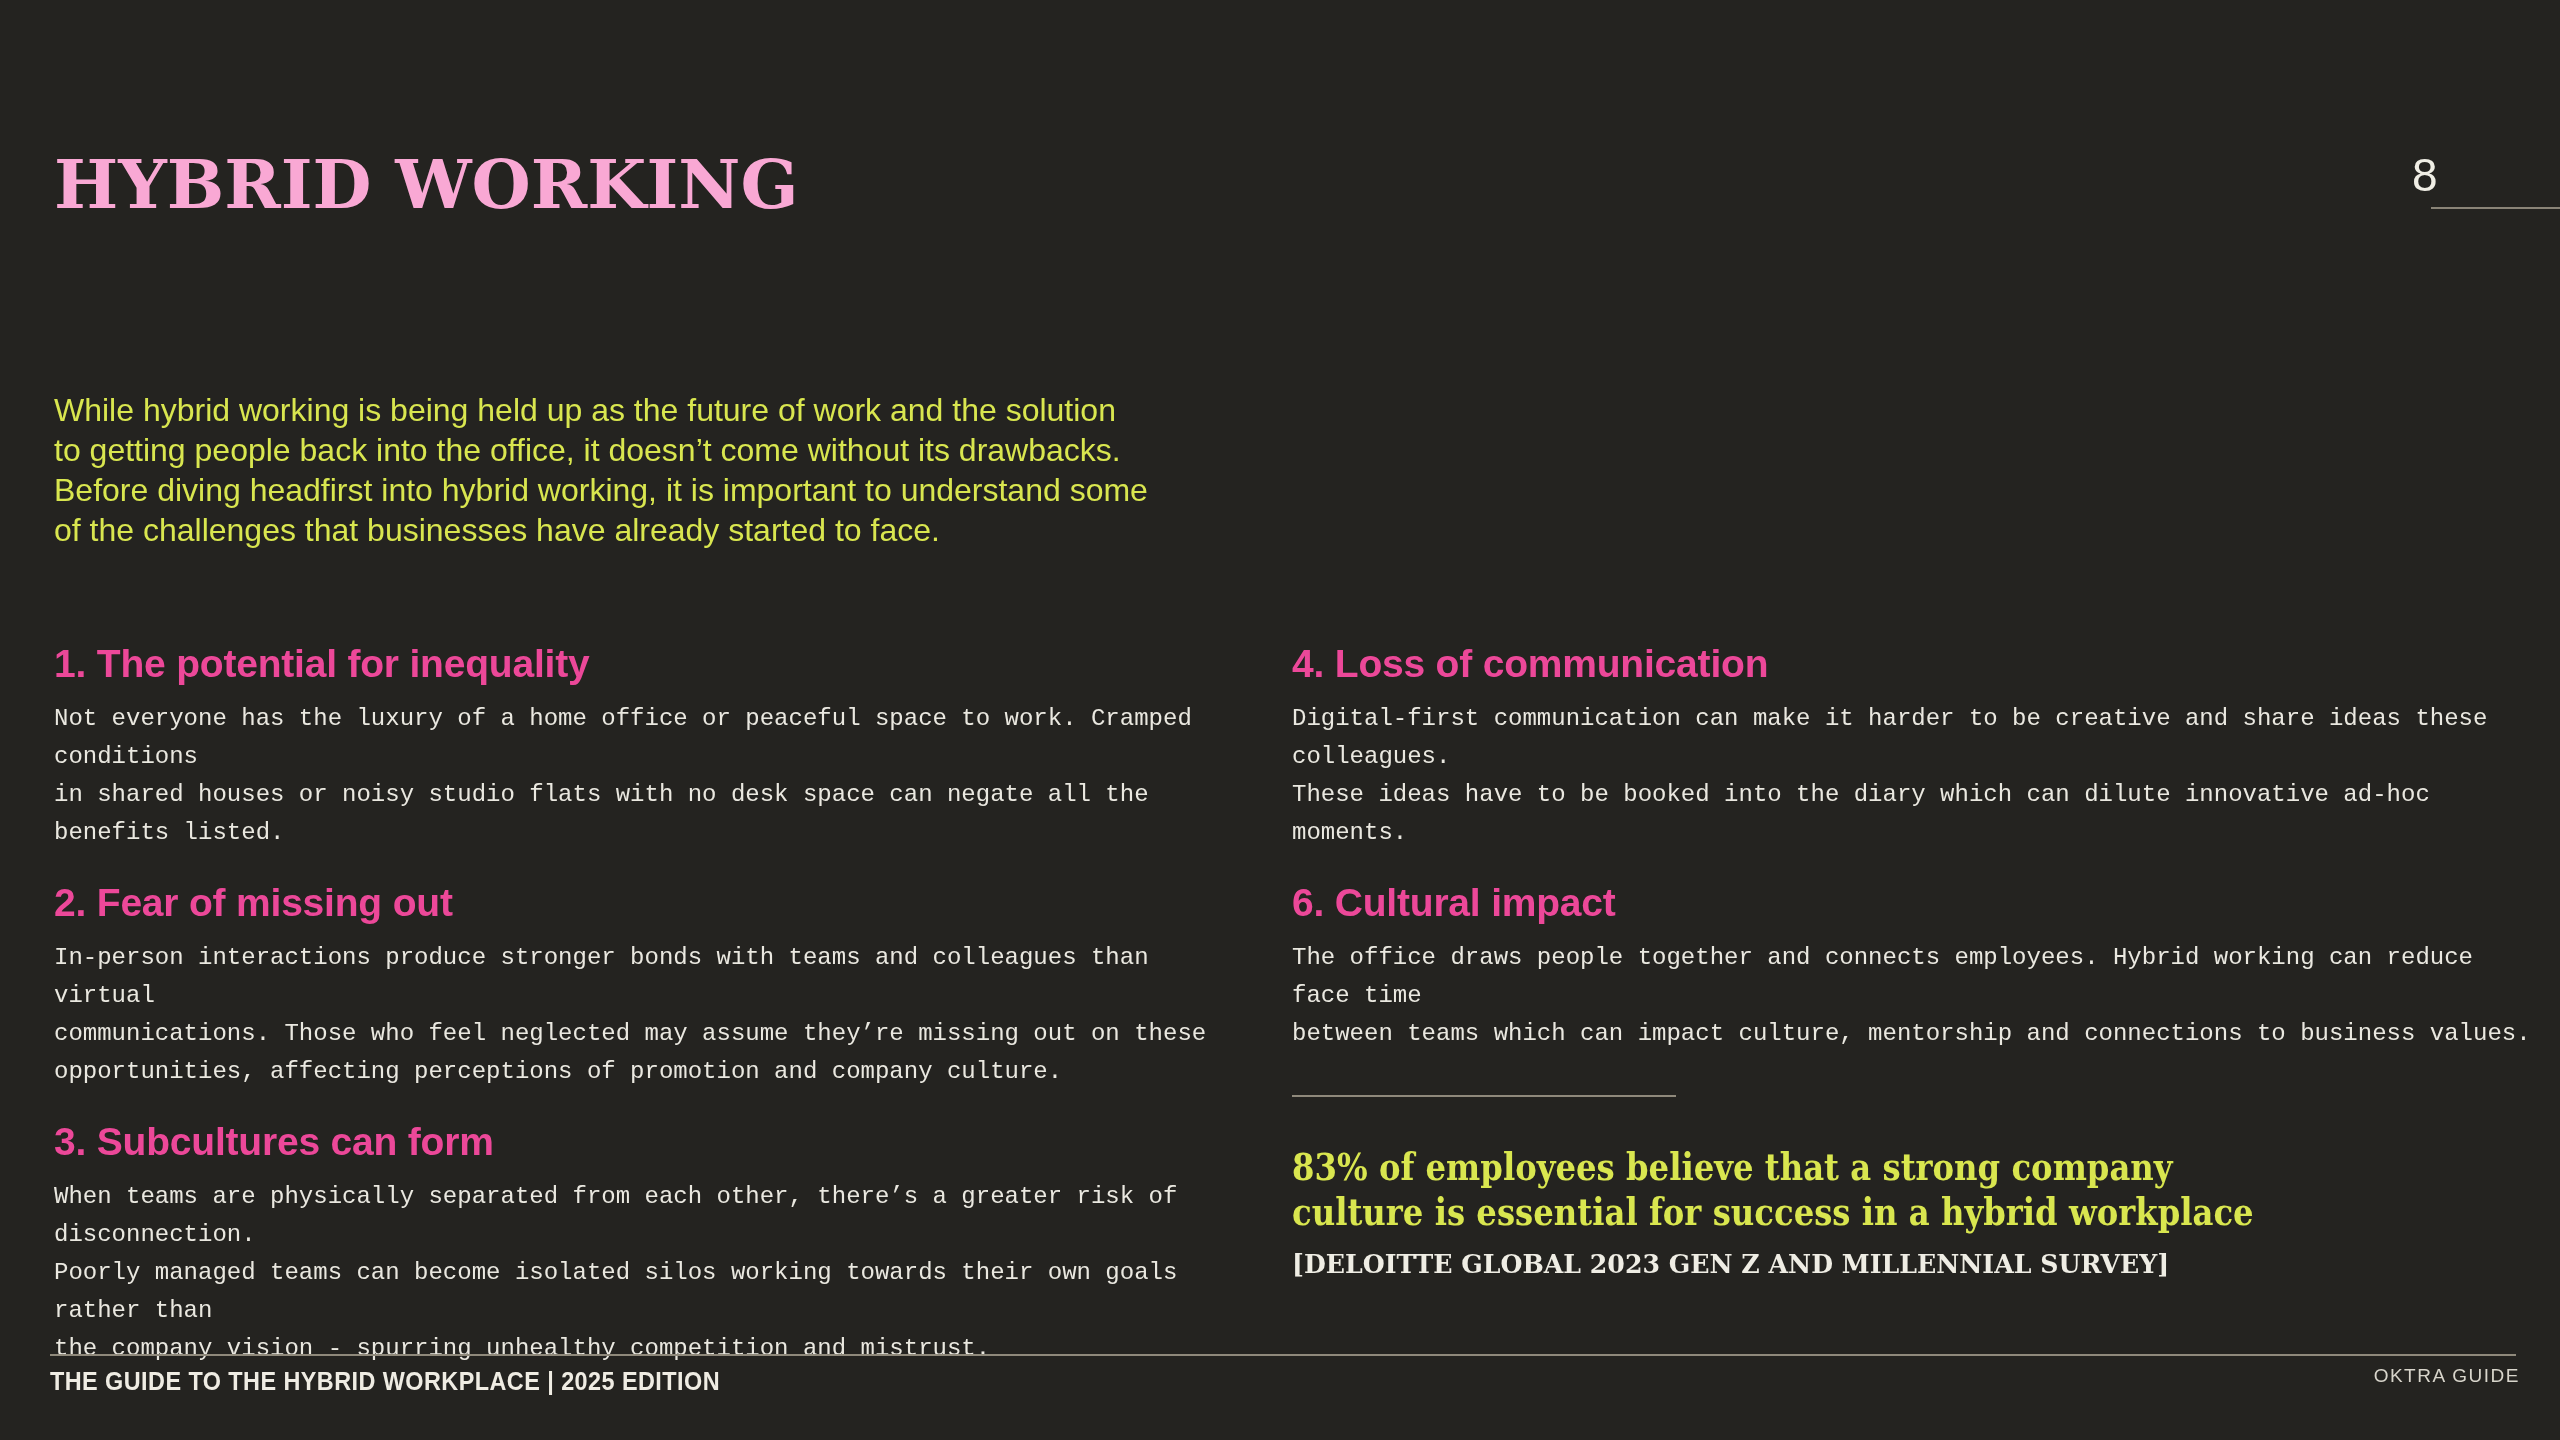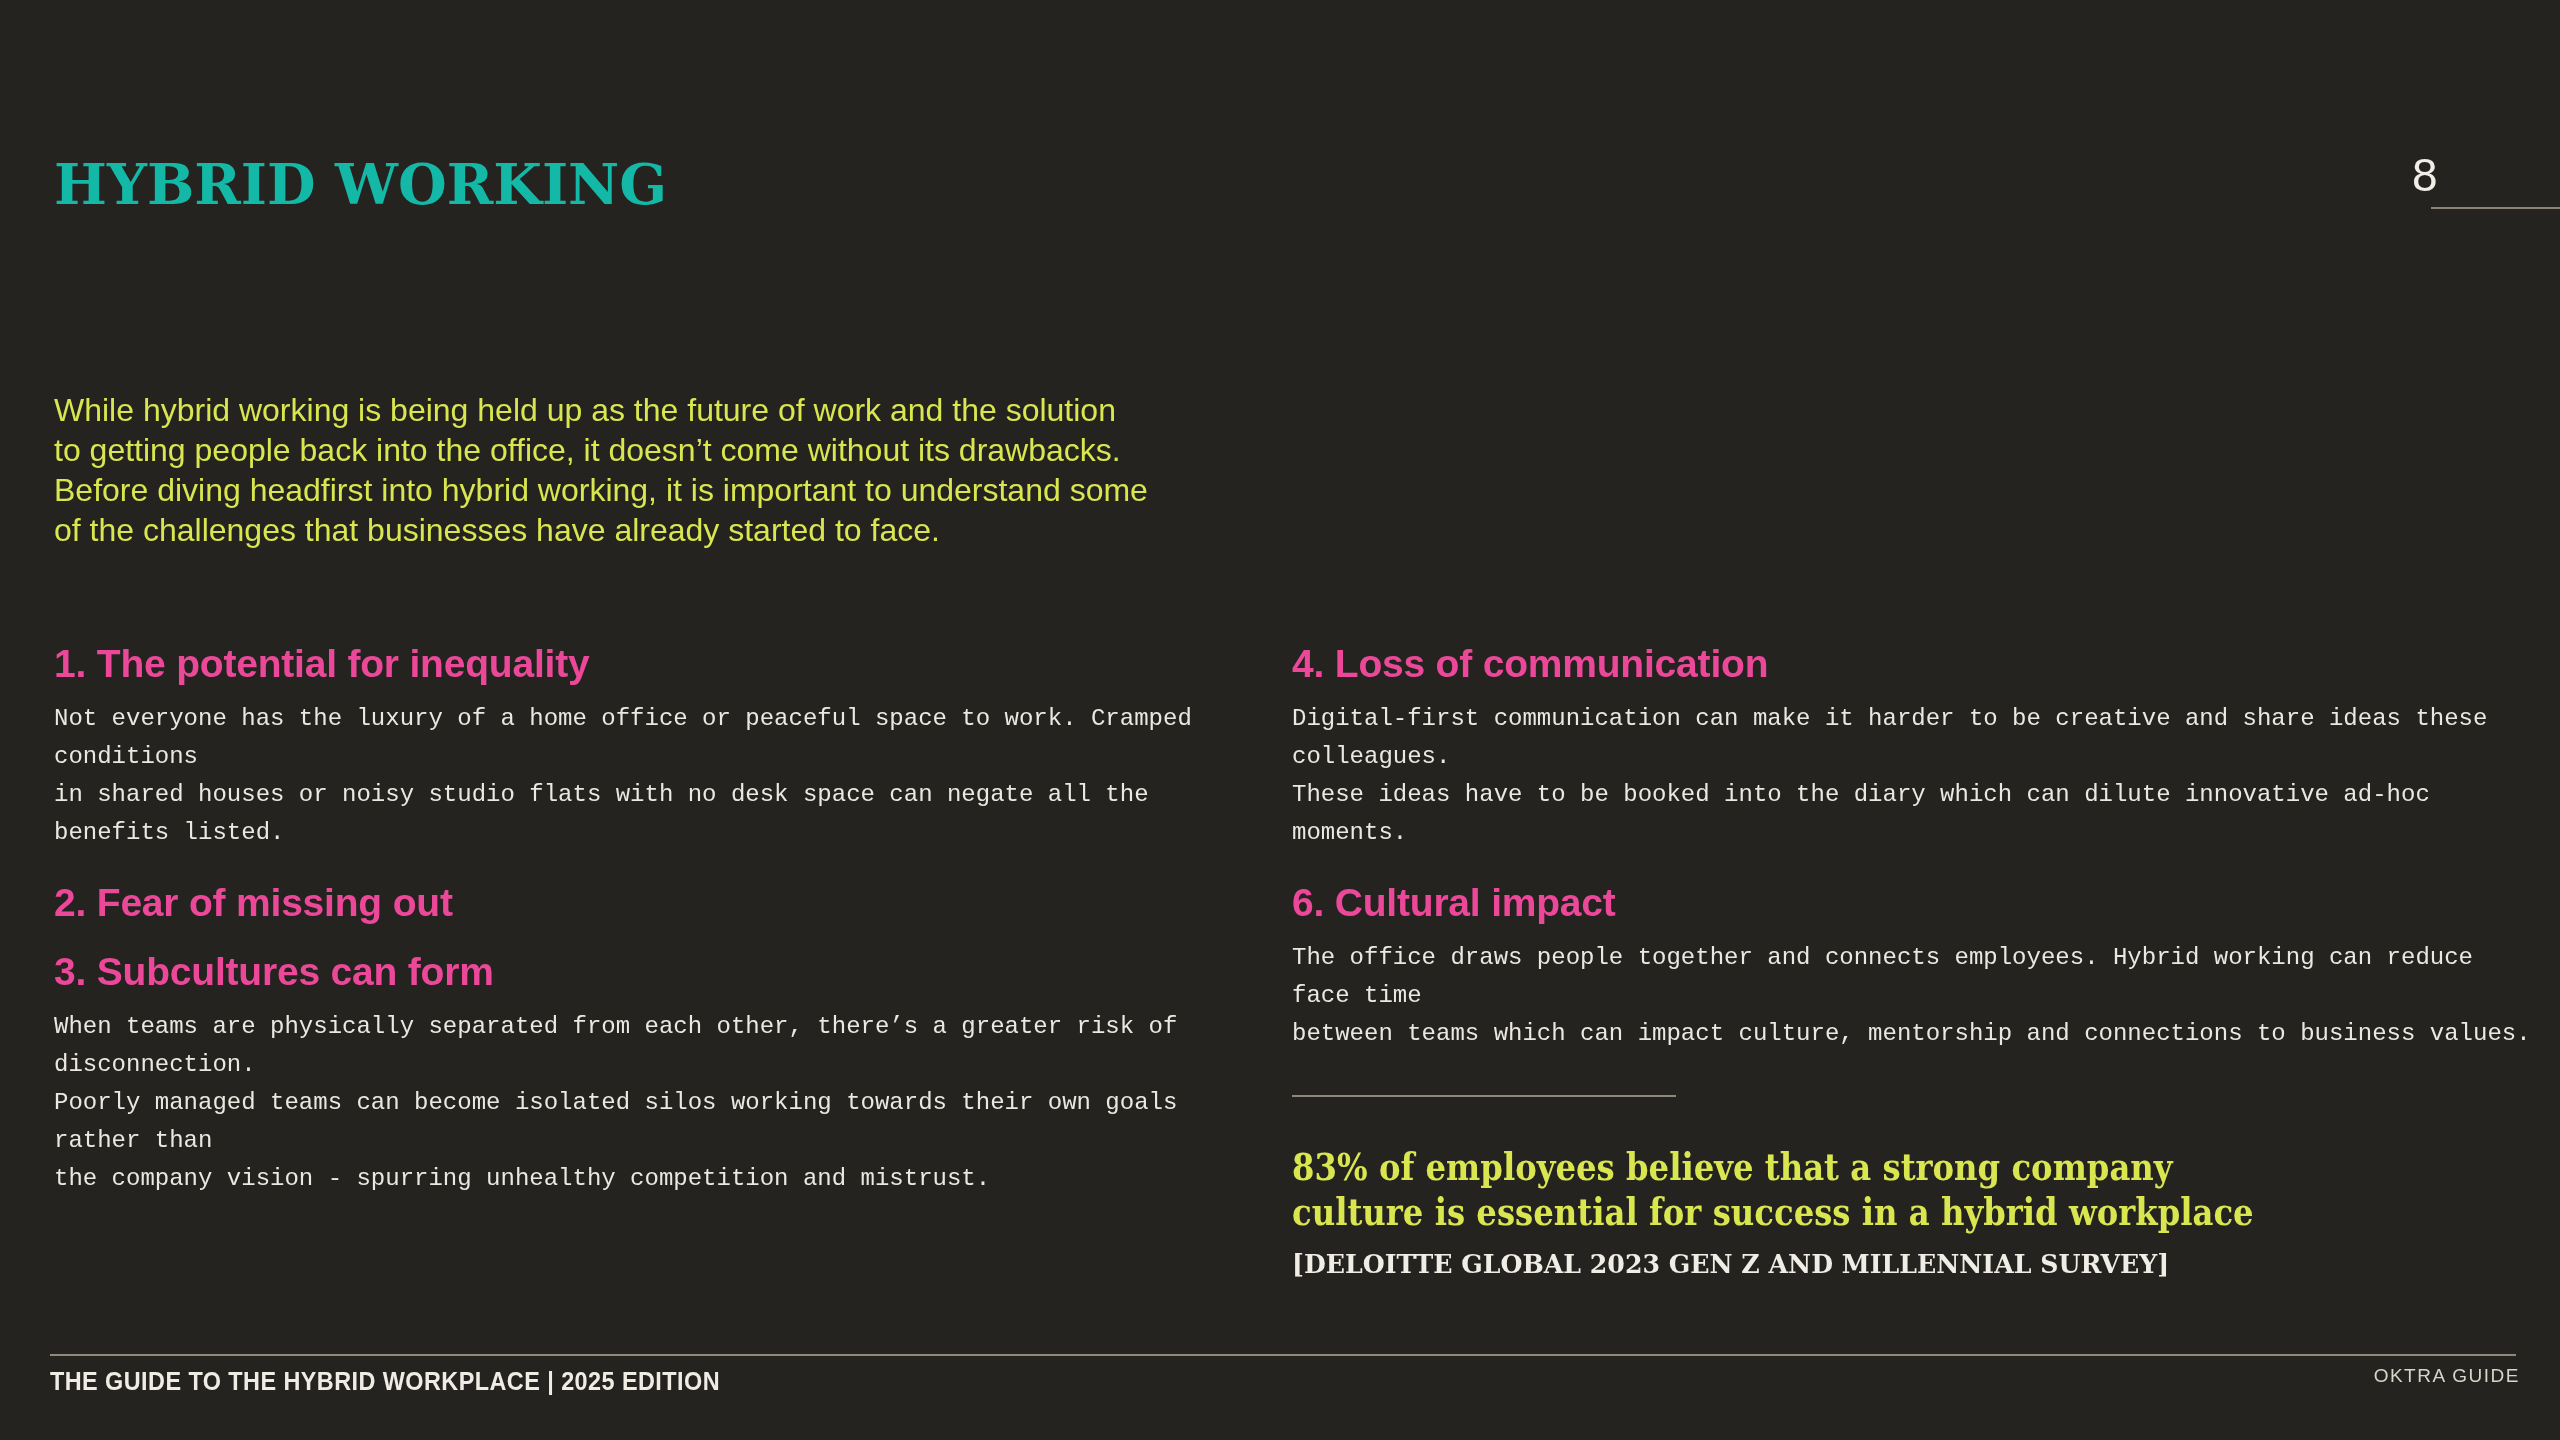--- a/index.html
+++ b/index.html
@@ -13,22 +13,22 @@
   }
 
   
   .title { position: absolute; left: 54px; top: 140px; }
   .title-line1 {
     font-size: 74px; font-weight: bold; line-height: 88px;
     color: #aca28c; letter-spacing: 1px;
   }
   .title-line2 {
     font-family: "DejaVu Serif", serif;
-    font-size: 56px; font-weight: bold; line-height: 88px;
-    color: #14b8a6;
+    font-size: 68px; font-weight: bold; line-height: 88px;
+    color: #f9a8d4;
   }
 
   
   .page-no { position: absolute; left: 2408px; top: 150px; width: 152px; }
   .page-no-num {
     font-size: 46px; line-height: 50px; font-weight: 400;
     color: #f0eee5; padding-left: 4px;
   }
   .page-no-rule { margin-top: 7px; margin-left: 23px; height: 2px; background: #8a8477; }
 
@@ -113,20 +113,23 @@
   <div class="columns">
 
     <div class="col-left">
       <div class="challenge">
         <h3>1. The potential for inequality</h3>
         <p>Not everyone has the luxury of a home office or peaceful space to work. Cramped conditions
 in shared houses or noisy studio flats with no desk space can negate all the benefits listed.</p>
       </div>
       <div class="challenge">
         <h3>2. Fear of missing out</h3>
+        <p>In-person interactions produce stronger bonds with teams and colleagues than virtual
+communications. Those who feel neglected may assume they’re missing out on these
+opportunities, affecting perceptions of promotion and company culture.</p>
       </div>
       <div class="challenge">
         <h3>3. Subcultures can form</h3>
         <p>When teams are physically separated from each other, there’s a greater risk of disconnection.
 Poorly managed teams can become isolated silos working towards their own goals rather than
 the company vision - spurring unhealthy competition and mistrust.</p>
       </div>
     </div>
 
     <div class="col-right">

